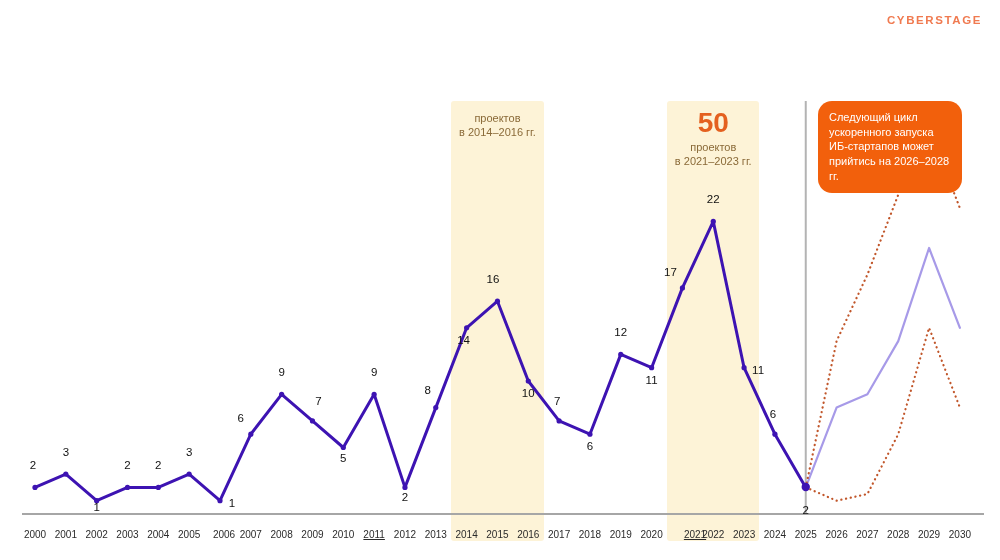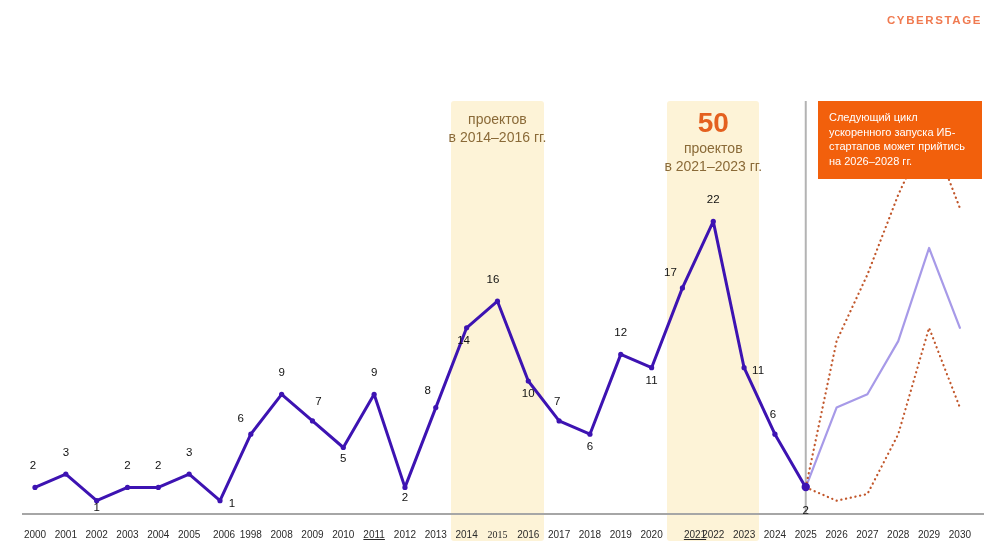--- a/index.html
+++ b/index.html
@@ -34,27 +34,27 @@
     position:absolute; top:101px; height:440px;
     background:#fdf3d7; border-radius:3px;
   }
 
   
   .band-stat { position:absolute; text-align:center; width:120px; }
   .band-stat .big {
     font-size:28px; font-weight:700; color:#e4601f; line-height:1.05;
   }
   .band-stat .sub {
-    font-size:14px; color:#8a6a38; line-height:1.28; margin-top:3px;
+    font-size:11px; color:#8a6a38; line-height:1.28; margin-top:3px;
   }
 
   
   #forecast-callout {
-    position:absolute; left:818px; top:101px; width:164px;
-    background:#f2600c; border-radius:0;
+    position:absolute; left:818px; top:101px; width:144px;
+    background:#f2600c; border-radius:14px;
     padding:9px 11px 10px 11px;
     color:#ffffff; font-size:11px; line-height:1.33;
   }
 
   
   .pt-label {
     position:absolute; font-size:11.5px; font-weight:400; color:#111111;
     white-space:nowrap; transform:translateX(-50%);
   }
 
@@ -162,29 +162,29 @@
   <div id="forecast-callout">Следующий цикл ускоренного запуска ИБ-стартапов может прийтись на 2026–2028 гг.</div>
 
   <div id="xticks">
       <div class="xtick" style="left: 35px;">2000</div>
       <div class="xtick" style="left: 65.83px;">2001</div>
       <div class="xtick" style="left: 96.66px;">2002</div>
       <div class="xtick" style="left: 127.49px;">2003</div>
       <div class="xtick" style="left: 158.32px;">2004</div>
       <div class="xtick" style="left: 189.15px;">2005</div>
       <div class="xtick" style="left: 224px;">2006</div>
-      <div class="xtick" style="left: 250.81px;">1998</div>
+      <div class="xtick" style="left: 250.81px;">2007</div>
       <div class="xtick" style="left: 281.64px;">2008</div>
       <div class="xtick" style="left: 312.47px;">2009</div>
       <div class="xtick" style="left: 343.3px;">2010</div>
       <div class="xtick" style="left: 374.13px; text-decoration: underline;">2011</div>
       <div class="xtick" style="left: 404.96px;">2012</div>
       <div class="xtick" style="left: 435.79px;">2013</div>
       <div class="xtick in-band" style="left: 466.62px;">2014</div>
-      <div class="xtick in-band" style="left: 497.45px; font-family: Liberation Serif, serif;">2015</div>
+      <div class="xtick in-band" style="left: 497.45px;">2015</div>
       <div class="xtick in-band" style="left: 528.28px;">2016</div>
       <div class="xtick" style="left: 559.11px;">2017</div>
       <div class="xtick" style="left: 589.94px;">2018</div>
       <div class="xtick" style="left: 620.77px;">2019</div>
       <div class="xtick" style="left: 651.6px;">2020</div>
       <div class="xtick in-band" style="left: 695px; text-decoration: underline;">2021</div>
       <div class="xtick in-band" style="left: 713.26px;">2022</div>
       <div class="xtick in-band" style="left: 744.09px;">2023</div>
       <div class="xtick" style="left: 774.92px;">2024</div>
       <div class="xtick" style="left: 805.75px;">2025</div>

